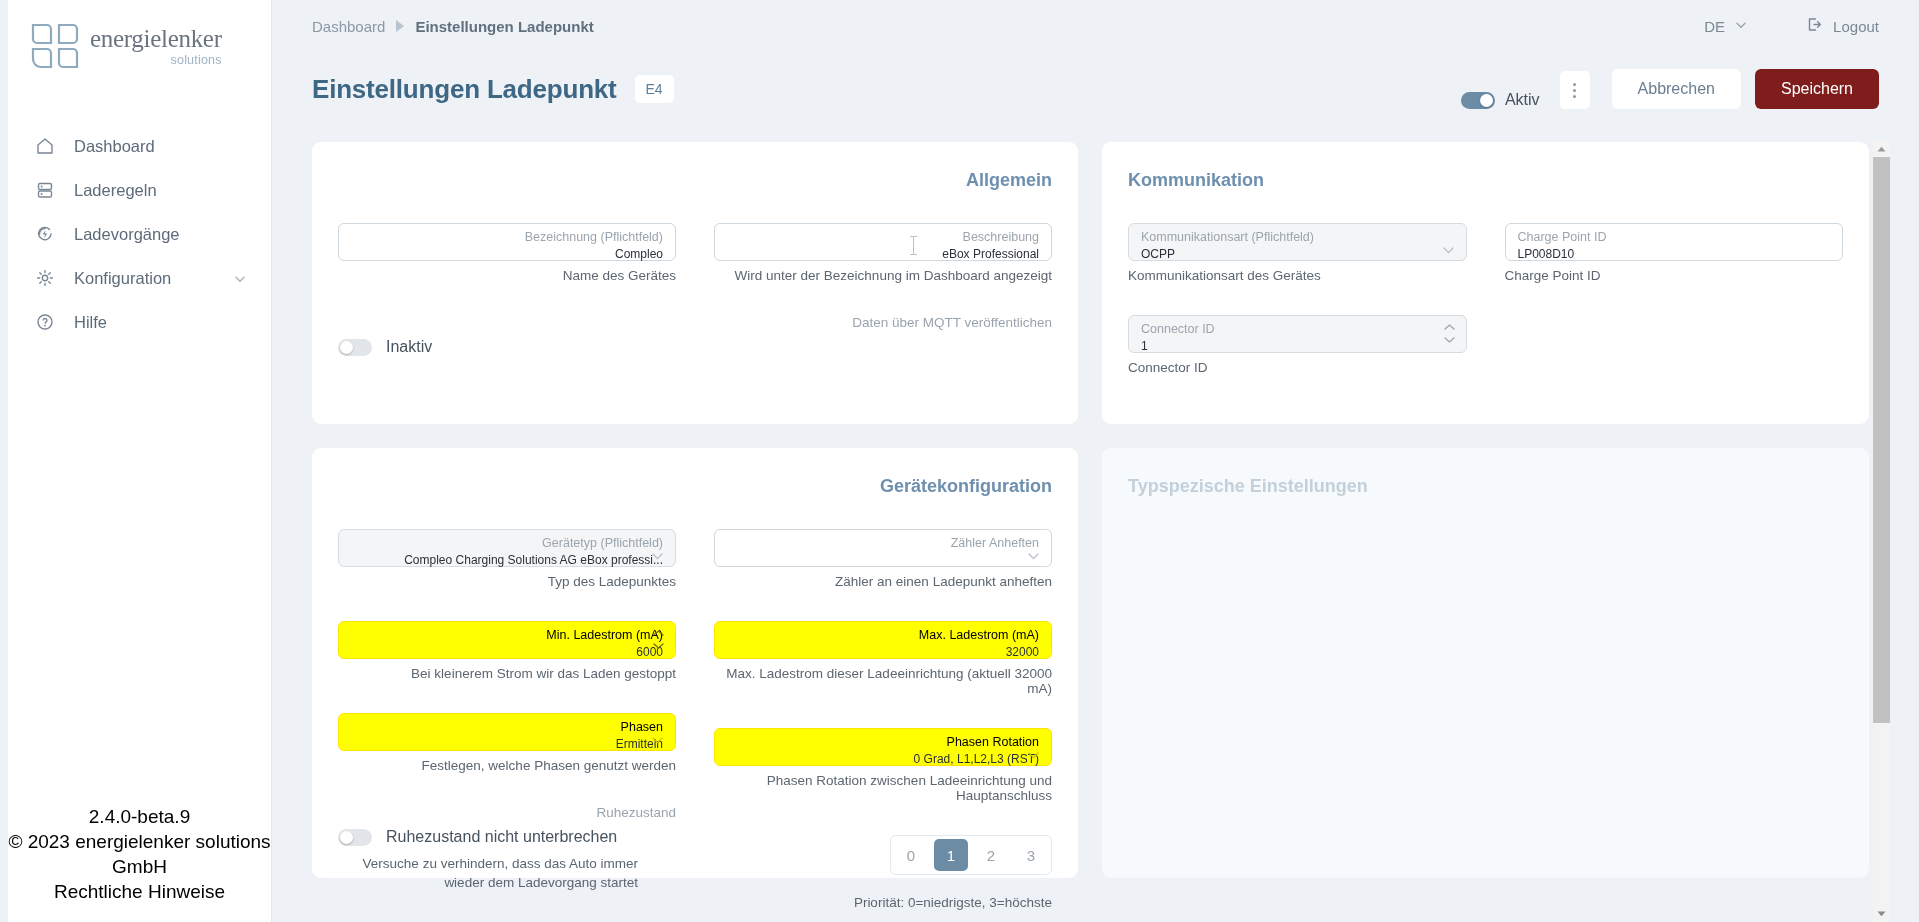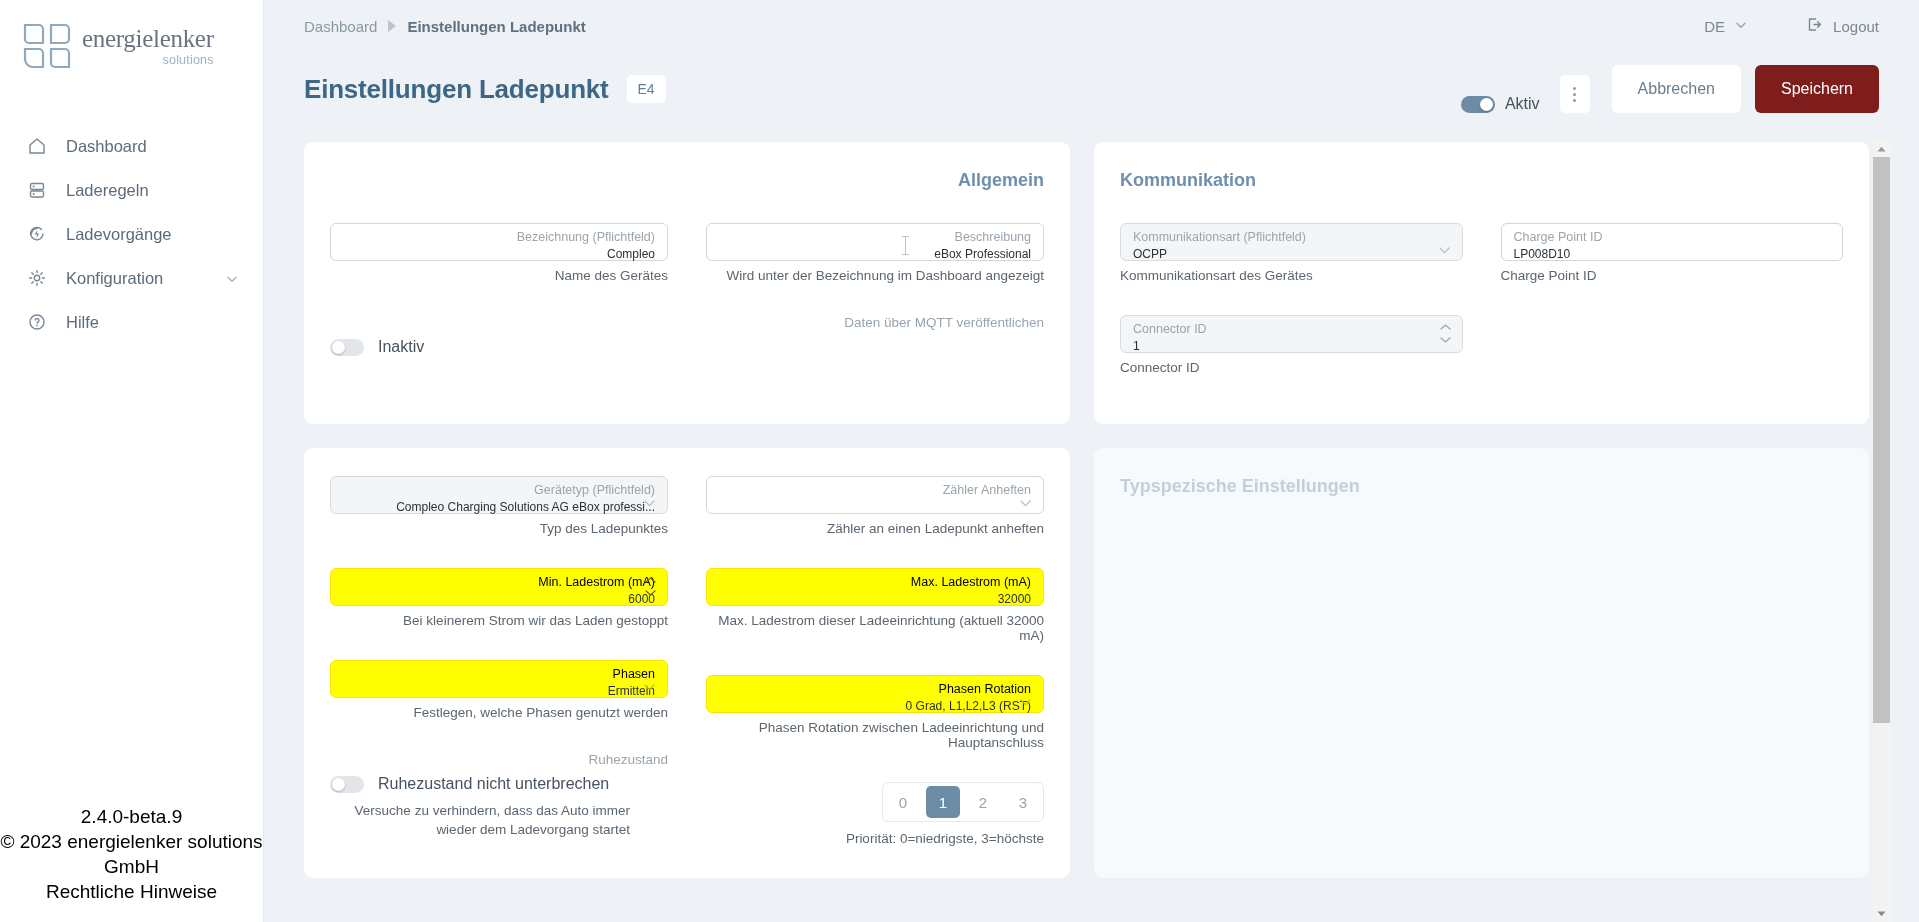--- a/index.html
+++ b/index.html
@@ -2,21 +2,21 @@
 <html><head>
 <meta charset="utf-8">
 <style>
   * { box-sizing: border-box; margin: 0; padding: 0; }
   html, body {
     width: 1919px; height: 922px;
     font-family: "Liberation Sans", sans-serif;
     background: #eef2f6;
     overflow: hidden;
   }
-  .app { display: flex; width: 1919px; height: 922px; }
+  .app { display: flex; width: 1919px; height: 922px; padding-left: 8px; }
 
   
   .sidebar {
     width: 264px; height: 922px; background: #ffffff;
     border-right: 1px solid #e3e8ee;
     display: flex; flex-direction: column; flex: 0 0 264px;
     position: relative;
   }
   .logo-wrap { padding: 22px 0 0 22px; display: flex; align-items: center; gap: 10px; }
   .logo-mark { width: 50px; height: 48px; flex: 0 0 50px; }
@@ -81,21 +81,21 @@
 
   .kebab {
     width: 30px; height: 38px; background: #fff; border-radius: 5px;
     display: flex; flex-direction: column; align-items: center; justify-content: center; gap: 3px;
     cursor: pointer; margin-right: 22px;
   }
   .kebab i { width: 3px; height: 3px; border-radius: 50%; background: #8d99a5; display: block; }
 
   .btn {
     border: none; border-radius: 6px; font-size: 16px; cursor: pointer;
-    font-family: "Liberation Sans", sans-serif; height: 48px; padding: 0 26px;
+    font-family: "Liberation Sans", sans-serif; height: 40px; padding: 0 26px;
   }
   .btn-cancel { background: #ffffff; color: #6a7e90; margin-right: 14px; }
   .btn-save { background: #7f1d1d; color: #ffffff; }
 
   
   .cards {
     position: absolute; top: 142px; left: 0; right: 0; bottom: 0;
     padding: 0 50px 0 40px; overflow: hidden;
   }
   .card-row { display: flex; gap: 24px; margin-bottom: 24px; }
@@ -150,21 +150,21 @@
   .prio-group {
     display: inline-flex; background: #fff; border: 1px solid #e4e9ed; border-radius: 6px; overflow: hidden;
     height: 40px;
   }
   .prio {
     width: 34px; display: flex; align-items: center; justify-content: center;
     font-size: 15px; color: #98a4ae; cursor: pointer; margin: 3px;
     border-radius: 5px;
   }
   .prio.sel { background: #6c8ca6; color: #ffffff; }
-  .prio-help { font-size: 13.5px; color: #5b6670; margin-top: 9px; }
+  .prio-help { font-size: 13.5px; color: #5b6670; margin-top: 20px; }
 
   
   .vscroll {
     position: absolute; right: 29px; top: 140px; width: 17px; bottom: 0;
     background: #f3f3f1;
   }
   .vsc-arrow { width: 17px; height: 17px; display: flex; align-items: center; justify-content: center; cursor: pointer; }
   .vsc-thumb { position: absolute; top: 17px; left: 0; width: 17px; height: 566px; background: #c1c1c1; cursor: pointer; }
   .vsc-bot { position: absolute; bottom: 0; left: 0; }
 </style>
@@ -389,20 +389,21 @@
                 <div class="fld-help">Charge Point ID</div>
               </div>
             </div>
           </div>
         </div>
       </div>
 
       <div class="card-row">
 
         <div class="card left card-bottom">
+          <div class="card-h1">Gerätekonfiguration</div>
           <div class="grid2">
             <div class="col">
               <div class="field-block">
                 <div class="fld disabled">
                   <div class="fld-label">Gerätetyp (Pflichtfeld)</div>
                   <div class="fld-value">Compleo Charging Solutions AG eBox professi...</div>
                   <span class="caret-dn">
                     <svg width="11" height="7" viewBox="0 0 11 7">
                         <path d="M1 1 L5.5 5.6 L10 1" fill="none" stroke="#b6bfc7" stroke-width="1.3" stroke-linecap="round"></path>
                       </svg>

